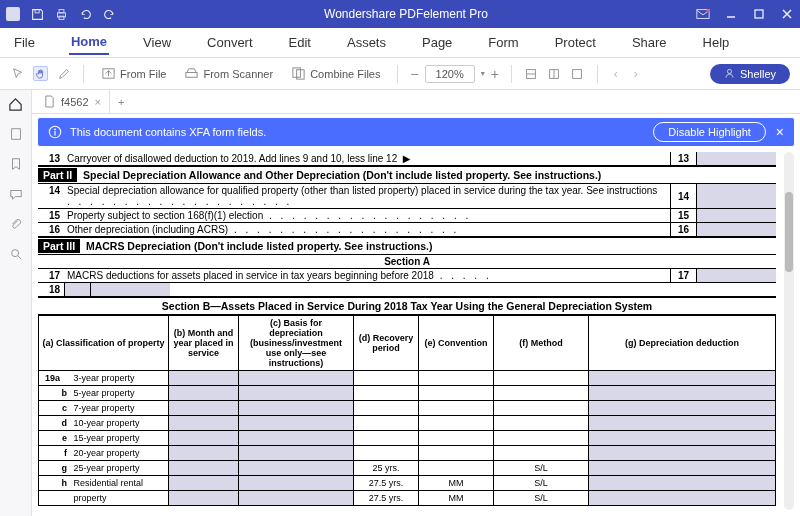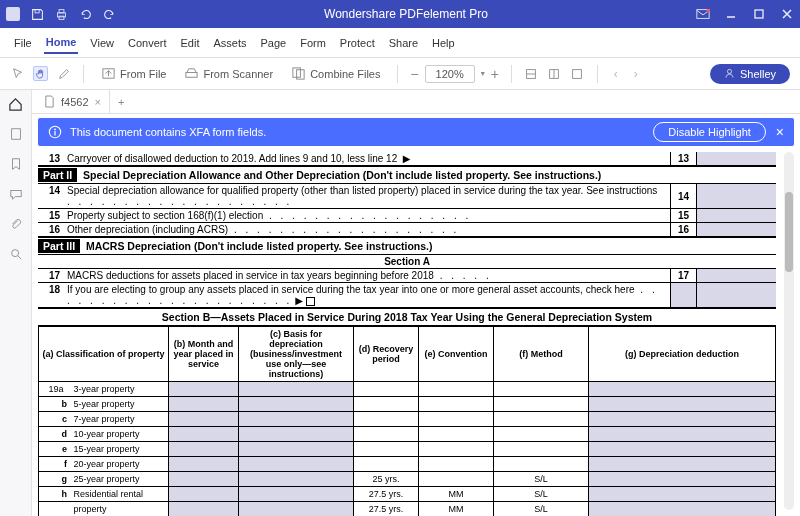--- a/index.html
+++ b/index.html
@@ -2,21 +2,21 @@
 <html><head>
 <meta charset="utf-8">
 <style>
 *{margin:0;padding:0;box-sizing:border-box;font-family:"Segoe UI",Arial,sans-serif}
 body{width:800px;height:516px;overflow:hidden;background:#fff;font-size:12px;color:#222}
 .titlebar{height:28px;background:#3a4ab8;display:flex;align-items:center;color:#fff;padding:0 6px;justify-content:space-between}
 .titlebar-left{display:flex;align-items:center;gap:10px}
 .tb-icon{width:14px;height:14px;display:flex;align-items:center;justify-content:center;opacity:.9}
 .titlebar-center{flex:1;text-align:center;font-size:12px}
 .titlebar-right{display:flex;align-items:center;gap:14px}
-.menubar{height:30px;background:#fff;display:flex;align-items:center;padding:0 12px;gap:10px;border-bottom:1px solid #e0e0e0;font-size:11px;color:#333}
+.menubar{height:30px;background:#fff;display:flex;align-items:center;padding:0 12px;gap:32px;border-bottom:1px solid #e0e0e0;font-size:13px;color:#333}
 .menu-item{cursor:pointer;padding:4px 2px}
 .menu-item.active{color:#3a4ab8;border-bottom:2px solid #3a4ab8;font-weight:600}
 .toolbar{height:32px;background:#fff;display:flex;align-items:center;padding:0 10px;gap:8px;border-bottom:1px solid #e0e0e0;font-size:11px;color:#555}
 .tool-sep{width:1px;height:18px;background:#ddd;margin:0 4px}
 .tool-btn{display:flex;align-items:center;gap:4px;padding:3px 5px;cursor:pointer}
 .tool-ic{width:15px;height:15px;display:inline-flex;align-items:center;justify-content:center;color:#666}
 .zoom{display:flex;align-items:center;gap:6px}
 .zoom-val{border:1px solid #ccc;padding:2px 0;font-size:11px;border-radius:2px;min-width:50px;text-align:center}
 .user-btn{background:#3a4ab8;color:#fff;border-radius:12px;padding:4px 14px;font-size:11px;display:flex;align-items:center;gap:5px;margin-left:auto}
 .main{display:flex;height:calc(516px - 28px - 30px - 32px)}
@@ -325,42 +325,41 @@
 
         <div class="row">
           <div class="num">17</div>
           <div class="txt"><span>MACRS deductions for assets placed in service in tax years beginning before 2018</span><span class="dots"> . . . . .</span></div>
           <div class="boxnum">17</div>
           <div class="boxval shaded"></div>
         </div>
 
         <div class="row" style="border-bottom:1.5px solid #000">
           <div class="num">18</div>
-          <div class="txt"><span>If you are electing to group any assets placed in service during the tax year into one or more general asset accounts, check here</span><span class="dots"> . . . . . . . . . . . . . . . . . . . . . .</span>&nbsp;<span class="arrow">▶</span>&nbsp;<span style="display:inline-block;width:9px;height:9px;border:1px solid #000;vertical-align:middle"></span></div>
           <div class="boxnum shaded" style="border-left:1px solid #000"></div>
           <div class="boxval shaded"></div>
         </div>
 
         <div class="secb-head">Section B—Assets Placed in Service During 2018 Tax Year Using the General Depreciation System</div>
 
         <table class="sectab">
           <tbody>
               <tr>
             <th style="width:130px">(a) Classification of property</th>
             <th style="width:70px">(b) Month and year placed in service</th>
             <th style="width:115px">(c) Basis for depreciation (business/investment use only—see instructions)</th>
             <th style="width:65px">(d) Recovery period</th>
             <th style="width:75px">(e) Convention</th>
             <th style="width:95px">(f) Method</th>
             <th>(g) Depreciation deduction</th>
           </tr>
           </tbody>
             <tbody id="tbody">
               <tr>
-                <td class="lh"><span class="nh" style="display:inline-block;width:26px;text-align:center;font-weight:400">19a</span> 3-year property</td>
+                <td class="lh"><span class="nh" style="display:inline-block;width:26px;text-align:left;font-weight:700">19a</span> 3-year property</td>
                 <td class="shaded"></td>
                 <td class="shaded"></td>
                 <td></td>
                 <td></td>
                 <td></td>
                 <td class="shaded"></td>
               </tr>
               <tr>
                 <td class="lh"><span class="nh" style="display:inline-block;width:26px;text-align:right;font-weight:700">b</span> 5-year property</td>
                 <td class="shaded"></td>

